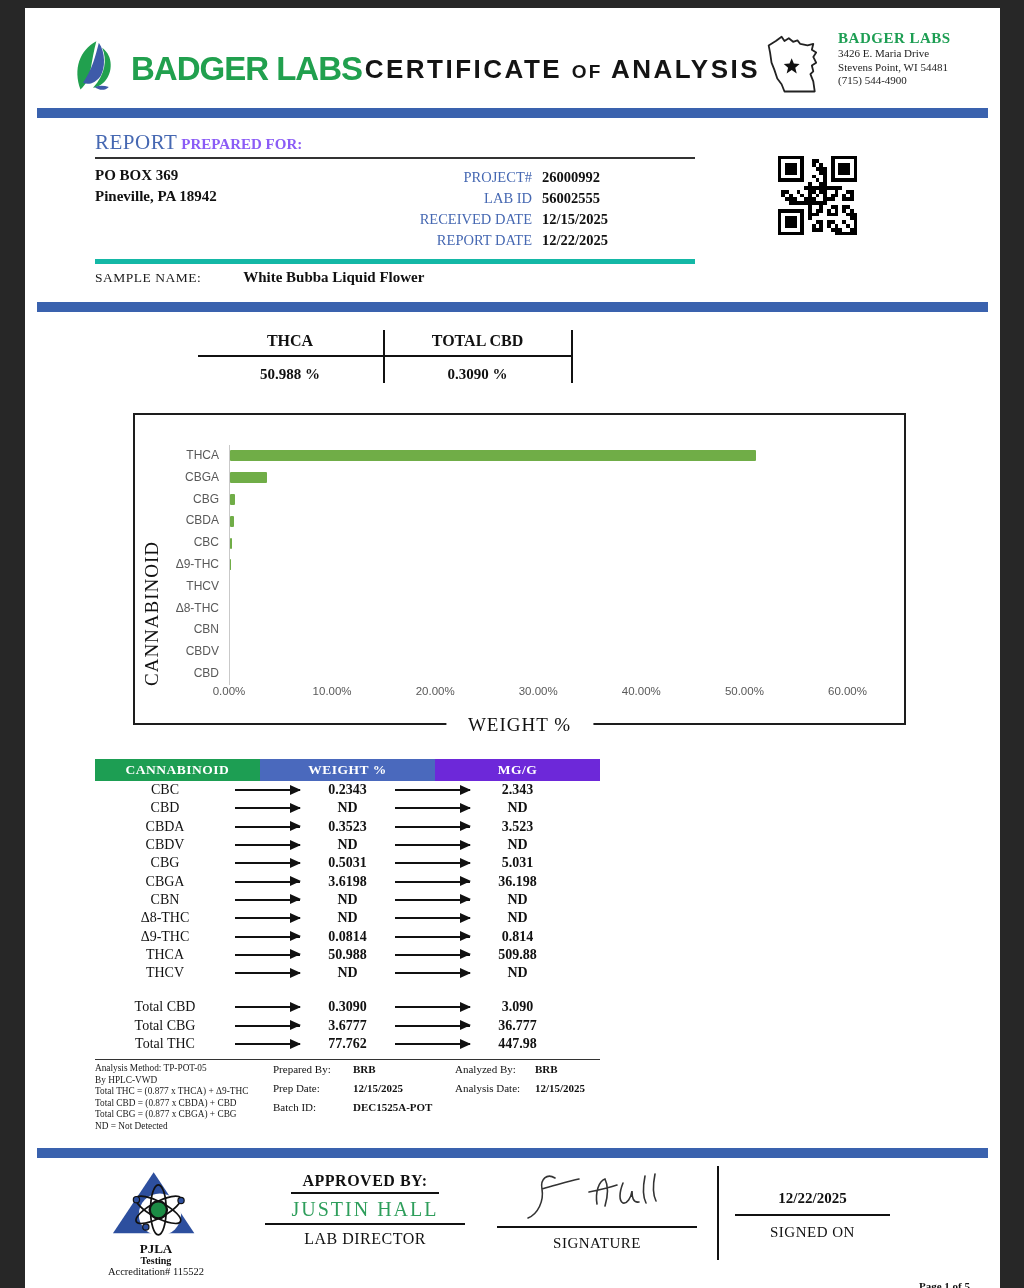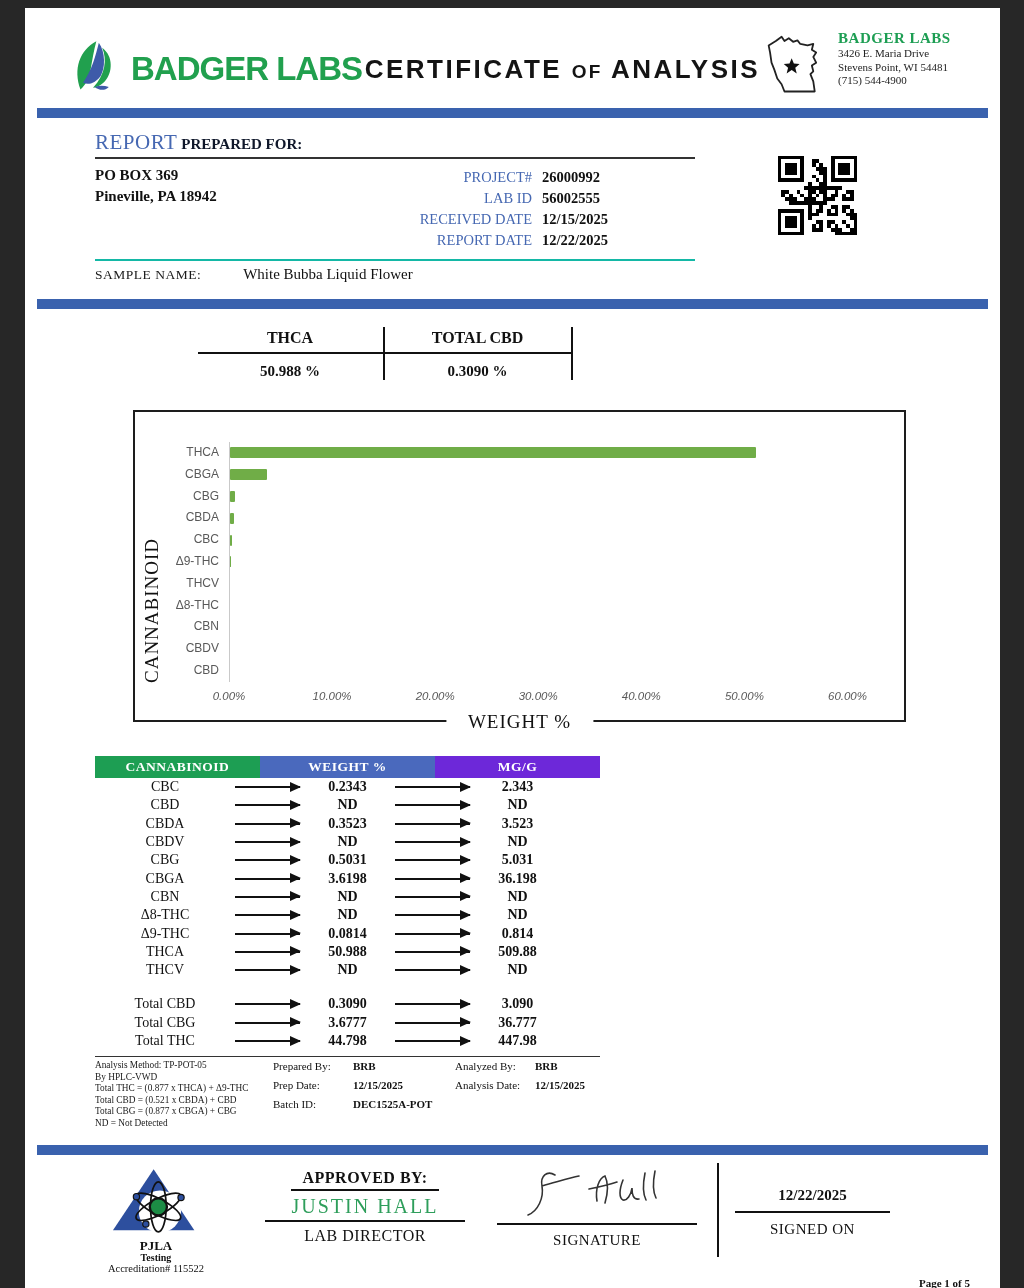--- a/index.html
+++ b/index.html
@@ -24,33 +24,33 @@
   .lab-addr { font-size:11px; line-height:13.5px; color:#222; }
   
   .blue-bar { height:10px; background:#3A62AE; margin:0 12px; }
   .bar1 { margin-top:4px; }
   .bar2 { margin-top:16px; }
   .bar3 { margin-top:16px; }
   
   .report { position:relative; margin:12px 0 0 70px; width:600px; }
   .report-heading { border-bottom:2px solid #333; padding-bottom:2px; }
   .report-word { color:#4668B2; font-size:21px; letter-spacing:0.5px; }
-  .prepared-for { color:#0f172a; font-size:15px; font-weight:bold; }
+  .prepared-for { color:#8b5cf6; font-size:15px; font-weight:bold; }
   .report-body { display:flex; padding-top:6px; }
   .client { width:285px; }
   .client-name { font-size:18px; font-weight:bold; padding:2px 0 3px; }
   .client-line { font-size:15px; font-weight:bold; line-height:21px; }
   .fields { width:280px; padding-top:2px; }
   .field-row { display:flex; line-height:21px; }
   .field-label { width:152px; text-align:right; color:#4668B2; font-size:14.5px; }
   .field-value { padding-left:10px; font-weight:bold; font-size:14.5px; }
   .qr { position:absolute; left:675px; top:18px; }
-  .sample-row { border-top:2px solid #14b8a6; margin-top:8px; padding-top:5px; display:flex; align-items:baseline; }
+  .sample-row { border-top:5px solid #14b8a6; margin-top:8px; padding-top:5px; display:flex; align-items:baseline; }
   .sample-label { font-size:13.5px; letter-spacing:0.5px; color:#1a1a1a; }
-  .sample-value { font-size:15px; font-weight:normal; padding-left:42px; }
+  .sample-value { font-size:15px; font-weight:bold; padding-left:42px; }
   
   .summary { margin:18px auto 0; width:630px; display:grid; grid-template-columns:185px 190px 255px; }
   .sum-col { text-align:center; }
   .sum-col.mid { border-left:2px solid #111; border-right:2px solid #111; }
   .sum-label { font-weight:bold; font-size:16px; padding:2px 0 5px; border-bottom:2.5px solid #111; }
   .sum-value { font-size:15px; font-weight:bold; padding-top:9px; }
   
   .chart { position:relative; margin:30px auto 0; margin-left:108px; width:773px; height:312px;
     border:2px solid #1d1d1d; }
   .chart-title { position:absolute; top:-14px; left:50%; transform:translateX(-50%);
@@ -58,22 +58,22 @@
   .chart-xlabel { position:absolute; bottom:-13px; left:50%; transform:translateX(-50%);
     background:#fff; padding:0 22px; font-size:19px; letter-spacing:1px; white-space:nowrap; }
   .chart-ylabel { position:absolute; left:6px; top:36px; height:235px; display:flex; align-items:center;
     writing-mode:vertical-rl; transform:rotate(180deg); font-size:19px; letter-spacing:1px; }
   .cats { position:absolute; left:10px; top:30px; width:74px; text-align:right;
     font-family:"Liberation Sans", sans-serif; font-size:12px; color:#595959; }
   .cats div { height:21.8px; line-height:21.8px; }
   .plot { position:absolute; left:94px; top:30px; width:670px; border-left:1.5px solid #C9C9C9; }
   .bar-row { height:21.8px; display:flex; align-items:center; }
   .hbar { height:11px; background:#70AD47; border-radius:1px; }
-  .ticks { position:absolute; left:94px; top:278px; width:670px; height:16px;
-    font-family:"Liberation Sans", sans-serif; font-size:11.5px; color:#595959;font-style:italic; }
+  .ticks { position:absolute; left:94px; top:270px; width:670px; height:16px;
+    font-family:"Liberation Sans", sans-serif; font-size:11.5px; color:#595959; }
   .ticks span { position:absolute; transform:translateX(-50%); white-space:nowrap; }
   
   .rtable { margin:34px 0 0 70px; width:505px; }
   .rt-head { display:grid; grid-template-columns:165px 175px 165px; }
   .rt-head div { height:22px; line-height:22px; text-align:center; color:#fff;
     font-weight:bold; font-size:13.5px; letter-spacing:0.5px; }
   .rt-row { display:grid; grid-template-columns:140px 65px 95px 75px 95px; align-items:center; height:18.3px; }
   .rt-name { text-align:center; font-size:14px; }
   .rt-val { text-align:center; font-size:14px; font-weight:bold; }
   .arrow { position:relative; height:2px; background:#111; width:100%; }
@@ -489,33 +489,33 @@
         <div class="rt-row">
           <div class="rt-name">Total CBG</div>
           <div class="arrow"></div>
           <div class="rt-val">3.6777</div>
           <div class="arrow"></div>
           <div class="rt-val">36.777</div>
         </div>
         <div class="rt-row">
           <div class="rt-name">Total THC</div>
           <div class="arrow"></div>
-          <div class="rt-val">44.798</div>
+          <div class="rt-val">77.762</div>
           <div class="arrow"></div>
           <div class="rt-val">447.98</div>
         </div>
       </div>
   </div>
 
   <div class="footnotes">
     <div class="fn-left" id="fn-left">
         <div>Analysis Method: TP-POT-05</div>
         <div>By HPLC-VWD</div>
         <div>Total THC = (0.877 x THCA) + Δ9-THC</div>
-        <div>Total CBD = (0.521 x CBDA) + CBD</div>
+        <div>Total CBD = (0.877 x CBDA) + CBD</div>
         <div>Total CBG = (0.877 x CBGA) + CBG</div>
         <div>ND = Not Detected</div>
       </div>
     <div class="fn-mid" id="fn-mid">
         <div class="fn-row">
           <span class="fn-label">Prepared By:</span>
           <span class="fn-value">BRB</span>
         </div>
         <div class="fn-row">
           <span class="fn-label">Prep Date:</span>

